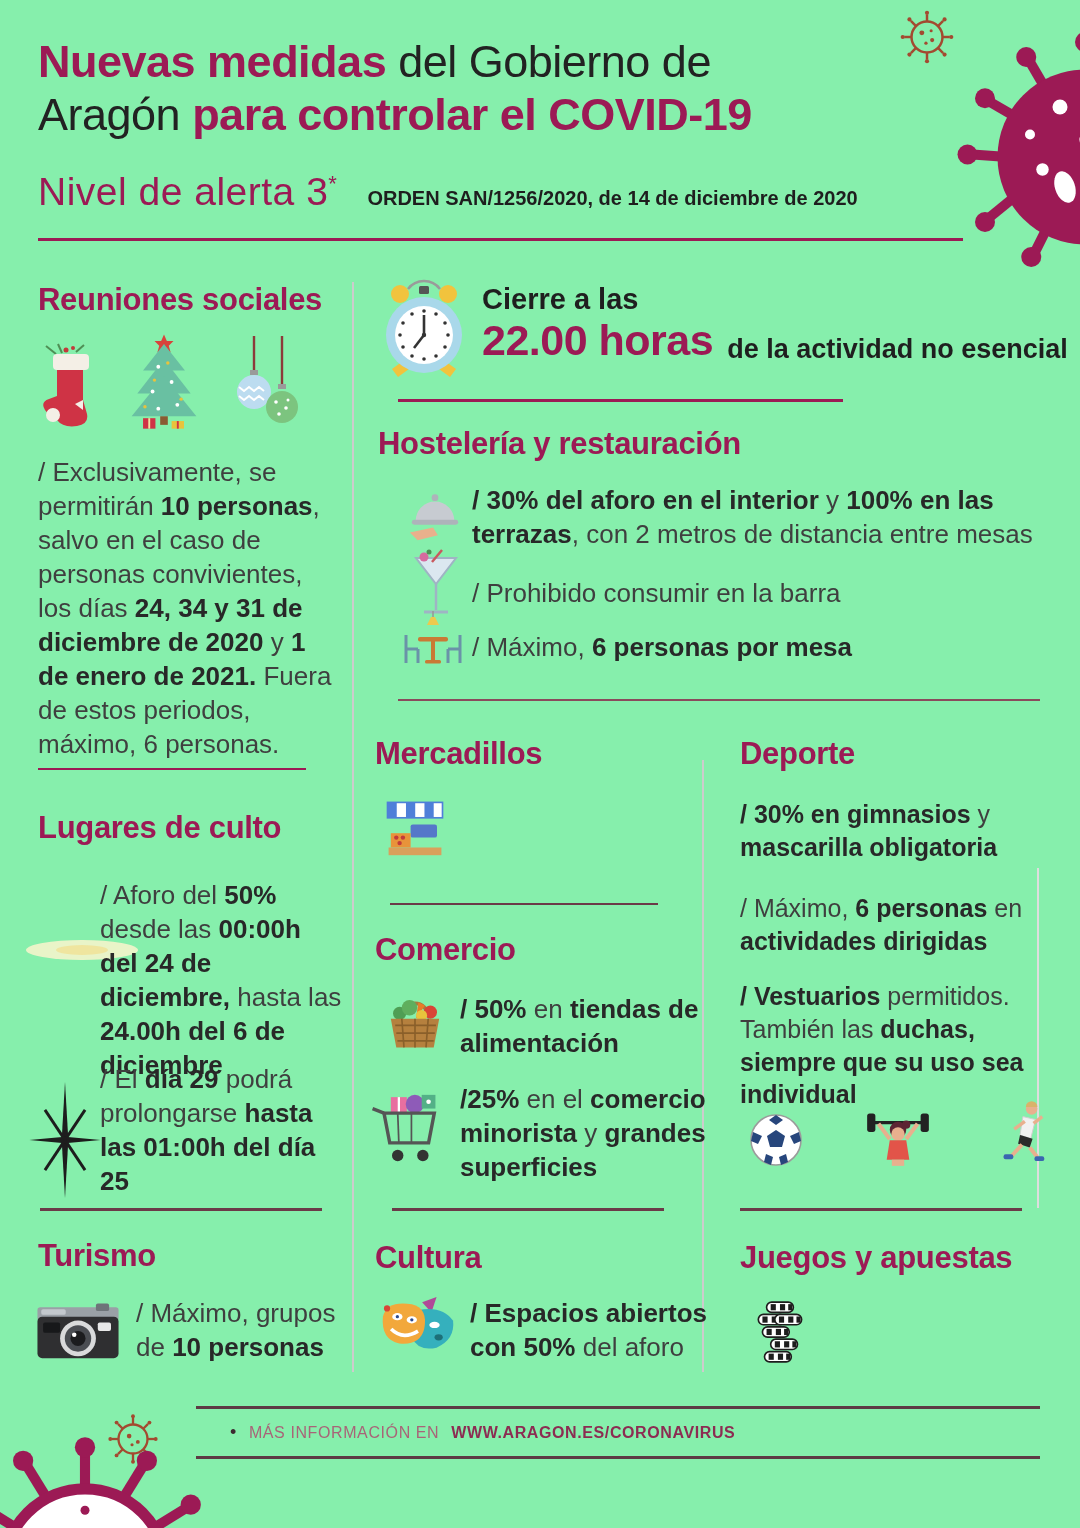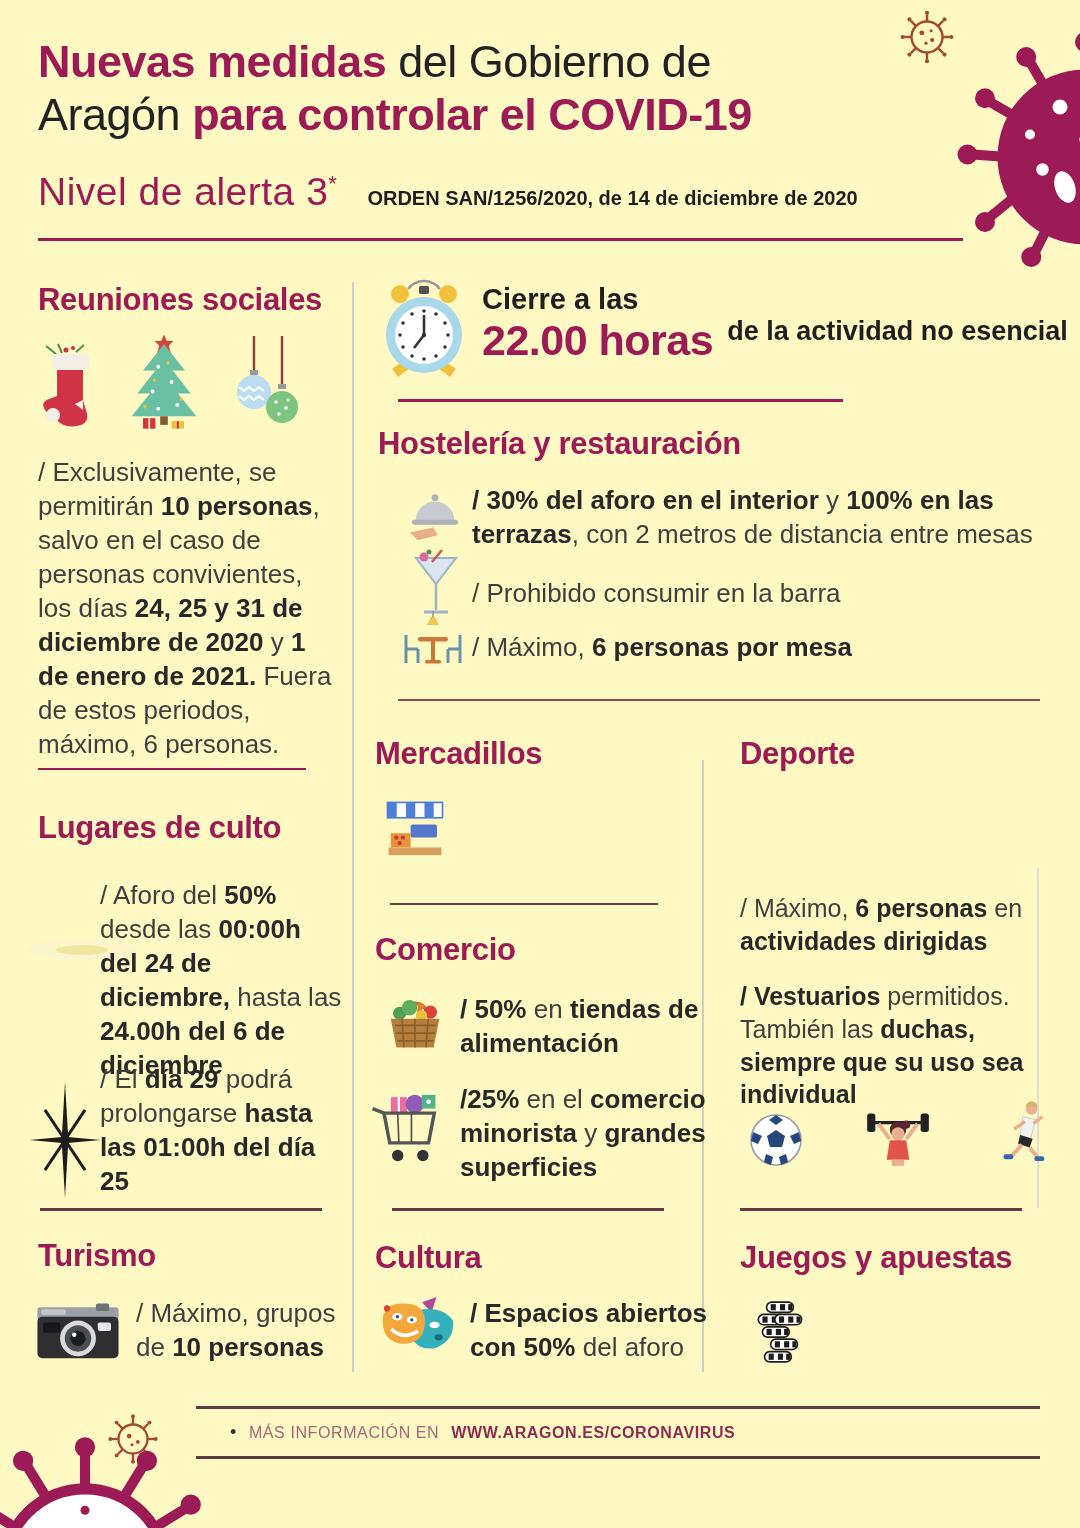--- a/index.html
+++ b/index.html
@@ -5,41 +5,41 @@
   :root{
     --accent:#9c1a55;
     --text:#3f3f3f;
     --bold:#282828;
     --divdark:#6b3a48;
     --gray:#cccccc;
   }
   html,body{margin:0;padding:0;background:#e9e9e9;}
   .page{
     position:relative;width:1080px;height:1528px;margin:0 auto;
-    background:#fef9c3;overflow:hidden;
+    background:#86efac;overflow:hidden;
     font-family:"Liberation Sans","DejaVu Sans",sans-serif;
     color:var(--text);
   }
   .abs{position:absolute;}
   .title{font-size:45px;line-height:1.17;font-weight:700;color:#222;letter-spacing:-0.5px;}
   .title .accent{color:var(--accent);}
   .title span{font-weight:500;}
   .title span.b{font-weight:800;}
   .alert-row{display:flex;align-items:baseline;gap:30px;}
   .alert{font-size:39px;color:var(--accent);font-weight:400;letter-spacing:0.5px;}
   .alert sup{font-size:22px;}
   .order{font-size:20px;font-weight:700;color:#1e1e1e;}
   .h2{font-size:31px;font-weight:700;color:var(--accent);letter-spacing:-0.3px;}
   .body{font-size:26px;line-height:1.31;color:var(--text);}
   .body .b{font-weight:700;color:var(--bold);}
   .hline{height:2px;background:var(--accent);}
   .hline.dark{background:var(--divdark);}
   .vline{width:2px;background:var(--gray);}
   .closing-prefix{font-size:29px;font-weight:700;color:#1f1f1f;}
-  .closing-row{display:flex;align-items:flex-start;gap:14px;white-space:nowrap;}
+  .closing-row{display:flex;align-items:flex-end;gap:14px;white-space:nowrap;}
   .closing-time{font-size:43px;font-weight:800;color:var(--accent);letter-spacing:-0.5px;}
   .closing-suffix{font-size:27px;font-weight:700;color:#1f1f1f;}
   .icons-row{display:flex;align-items:flex-end;gap:26px;}
   .footer-info{font-size:16px;letter-spacing:0.6px;display:flex;align-items:center;gap:12px;}
   .footer-info .bullet{color:#3c2a30;font-size:18px;}
   .footer-info .prefix{color:#a86478;font-weight:400;}
   .footer-info .url{color:#8c2c52;font-weight:700;}
   .logo{display:flex;align-items:center;gap:7px;}
   .logo-text{font-size:23px;font-weight:700;color:#141414;line-height:0.98;letter-spacing:-0.6px;}
 </style>
@@ -182,21 +182,21 @@
       <circle cx="52" cy="71" r="16" fill="#7cc47f"></circle>
       <g fill="#ffffff">
           <circle cx="46" cy="66" r="1.8"></circle>
           <circle cx="56" cy="72" r="1.8"></circle>
           <circle cx="49" cy="78" r="1.8"></circle>
           <circle cx="58" cy="64" r="1.5"></circle>
         </g>
     </svg>
   </div>
 
-  <div class="abs body" style="left:38px;top:455px;width:296px"><span>/ Exclusivamente, se permitirán </span><span class="b">10 personas</span><span>, salvo en el caso de personas convivientes, los días </span><span class="b">24, 25 y 31 de diciembre de 2020</span><span> y </span><span class="b">1 de enero de 2021.</span><span> Fuera de estos periodos, máximo, 6 personas.</span></div>
+  <div class="abs body" style="left:38px;top:455px;width:296px"><span>/ Exclusivamente, se permitirán </span><span class="b">10 personas</span><span>, salvo en el caso de personas convivientes, los días </span><span class="b">24, 34 y 31 de diciembre de 2020</span><span> y </span><span class="b">1 de enero de 2021.</span><span> Fuera de estos periodos, máximo, 6 personas.</span></div>
 
   <div class="abs hline" style="left:38px;top:768px;width:268px"></div>
 
   <div class="abs h2" style="left:38px;top:810px">Lugares de culto</div>
 
   <svg class="abs" style="left:22px;top:928px" width="120" height="44" viewBox="0 0 120 44">
     <ellipse cx="60" cy="22" rx="56" ry="10" fill="#faf5cd" opacity="0.85"></ellipse>
     <ellipse cx="60" cy="22" rx="26" ry="5" fill="#f0e39a" opacity="0.9"></ellipse>
   </svg>
   <div class="abs body" style="left:100px;top:878px;width:244px"><span>/ Aforo del </span><span class="b">50%</span><span>  desde las </span><span class="b">00:00h del 24 de diciembre,</span><span> hasta las </span><span class="b">24.00h del 6 de diciembre</span></div>
@@ -357,20 +357,21 @@
     <line x1="38" y1="22" x2="38" y2="48" stroke="#555555" stroke-width="1.5"></line>
     <circle cx="26" cy="59" r="5" fill="#333333"></circle>
     <circle cx="48" cy="59" r="5" fill="#333333"></circle>
   </svg>
   <div class="abs body" style="left:460px;top:1082px;width:250px"><span class="b">/25%</span><span> en el </span><span class="b">comercio minorista</span><span> y </span><span class="b">grandes superficies</span></div>
 
   <div class="abs hline dark" style="left:392px;top:1208px;width:272px;height:2.5px"></div>
 
   <div class="abs h2" style="left:740px;top:736px">Deporte</div>
 
+  <div class="abs body" style="left:740px;top:798px;width:300px;font-size:25px"><span class="b">/ 30% en gimnasios</span><span> y </span><span class="b">mascarilla obligatoria</span></div>
   <div class="abs body" style="left:740px;top:892px;width:300px;font-size:25px"><span>/ Máximo, </span><span class="b">6 personas</span><span> en </span><span class="b">actividades dirigidas</span></div>
   <div class="abs body" style="left:740px;top:980px;width:310px;font-size:25px"><span class="b">/ Vestuarios</span><span> permitidos. También las </span><span class="b">duchas, siempre que su uso sea individual</span></div>
 
   <div class="abs icons-row" style="left:748px;top:1100px;gap:58px">
     <svg width="56" height="56" viewBox="0 0 56 56">
       <circle cx="28" cy="28" r="25" fill="#ffffff" stroke="#9b9b9b" stroke-width="1.6"></circle>
       <polygon points="28,18 37,24 34,35 22,35 19,24" fill="#27467c"></polygon>
       <polygon points="28,3 35,8 28,13 21,8" fill="#27467c"></polygon>
       <polygon points="51,20 53,29 46,32 42,24" fill="#27467c"></polygon>
       <polygon points="5,20 3,29 10,32 14,24" fill="#27467c"></polygon>

